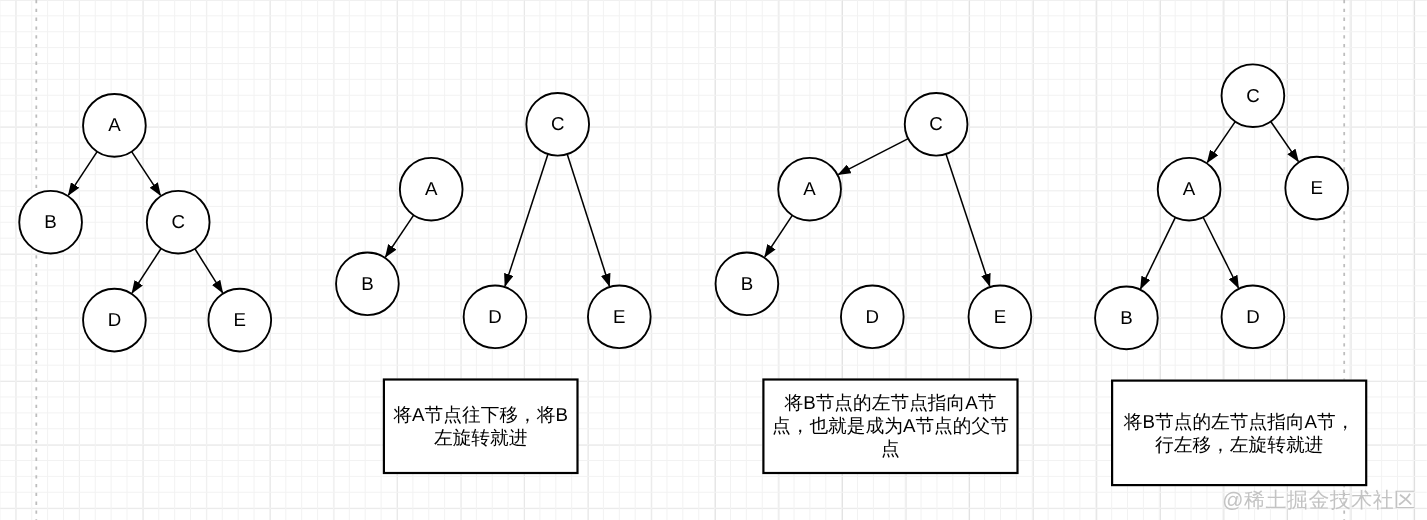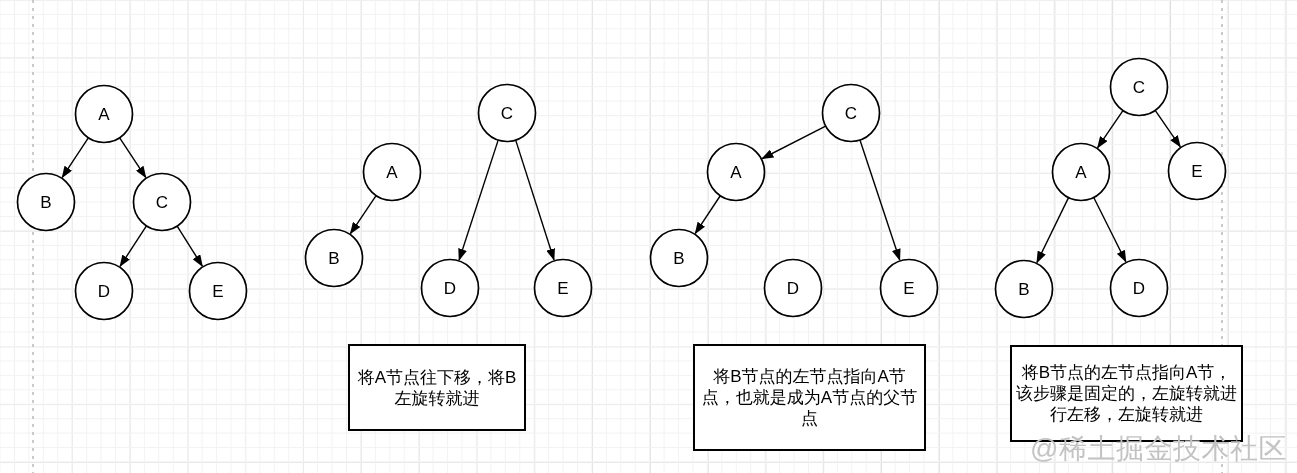--- a/index.html
+++ b/index.html
@@ -64,21 +64,21 @@
     font-size: 17px;
     line-height: 21px;
     color: #000000;
     padding: 2px;
   }
   .caption-line { white-space: nowrap; }
   #watermark {
     position: absolute;
     right: 10px;
     bottom: 5px;
-    font-size: 28px;
+    font-size: 19px;
     color: #c3c3c3;
     letter-spacing: 0.5px;
     user-select: none;
     margin-top: 39px;
   }
 </style>
 </head>
 <body>
 
 <div id="canvas">
@@ -189,25 +189,24 @@
           <circle cx="1139" cy="288" r="28.5" class="node-circle"></circle>
           <text x="1139" y="288" class="node-label" text-anchor="middle" dominant-baseline="central">D</text>
         </g>
       </g>
   </svg>
   <div id="captions-layer">
       <div class="caption-box" style="left: 348px; top: 344px; width: 178px; height: 87px;">
         <div class="caption-line">将A节点往下移，将B</div>
         <div class="caption-line">左旋转就进</div>
       </div>
-      <div class="caption-box" style="left: 693px; top: 344px; width: 233px; height: 107px;">
+      <div class="caption-box" style="left: 693px; top: 344px; width: 233px; height: 87px;">
         <div class="caption-line">将B节点的左节点指向A节</div>
         <div class="caption-line">点，也就是成为A节点的父节</div>
         <div class="caption-line">点</div>
       </div>
       <div class="caption-box" style="left: 1010px; top: 345px; width: 233px; height: 97px;">
         <div class="caption-line">将B节点的左节点指向A节，</div>
-        <div class="caption-line">该步骤是固定的，左旋转就进</div>
         <div class="caption-line">行左移，左旋转就进</div>
       </div>
     </div>
   <div id="watermark" style="color: rgb(195, 195, 195);">@稀土掘金技术社区</div>
 </div>
 
 </body></html>

